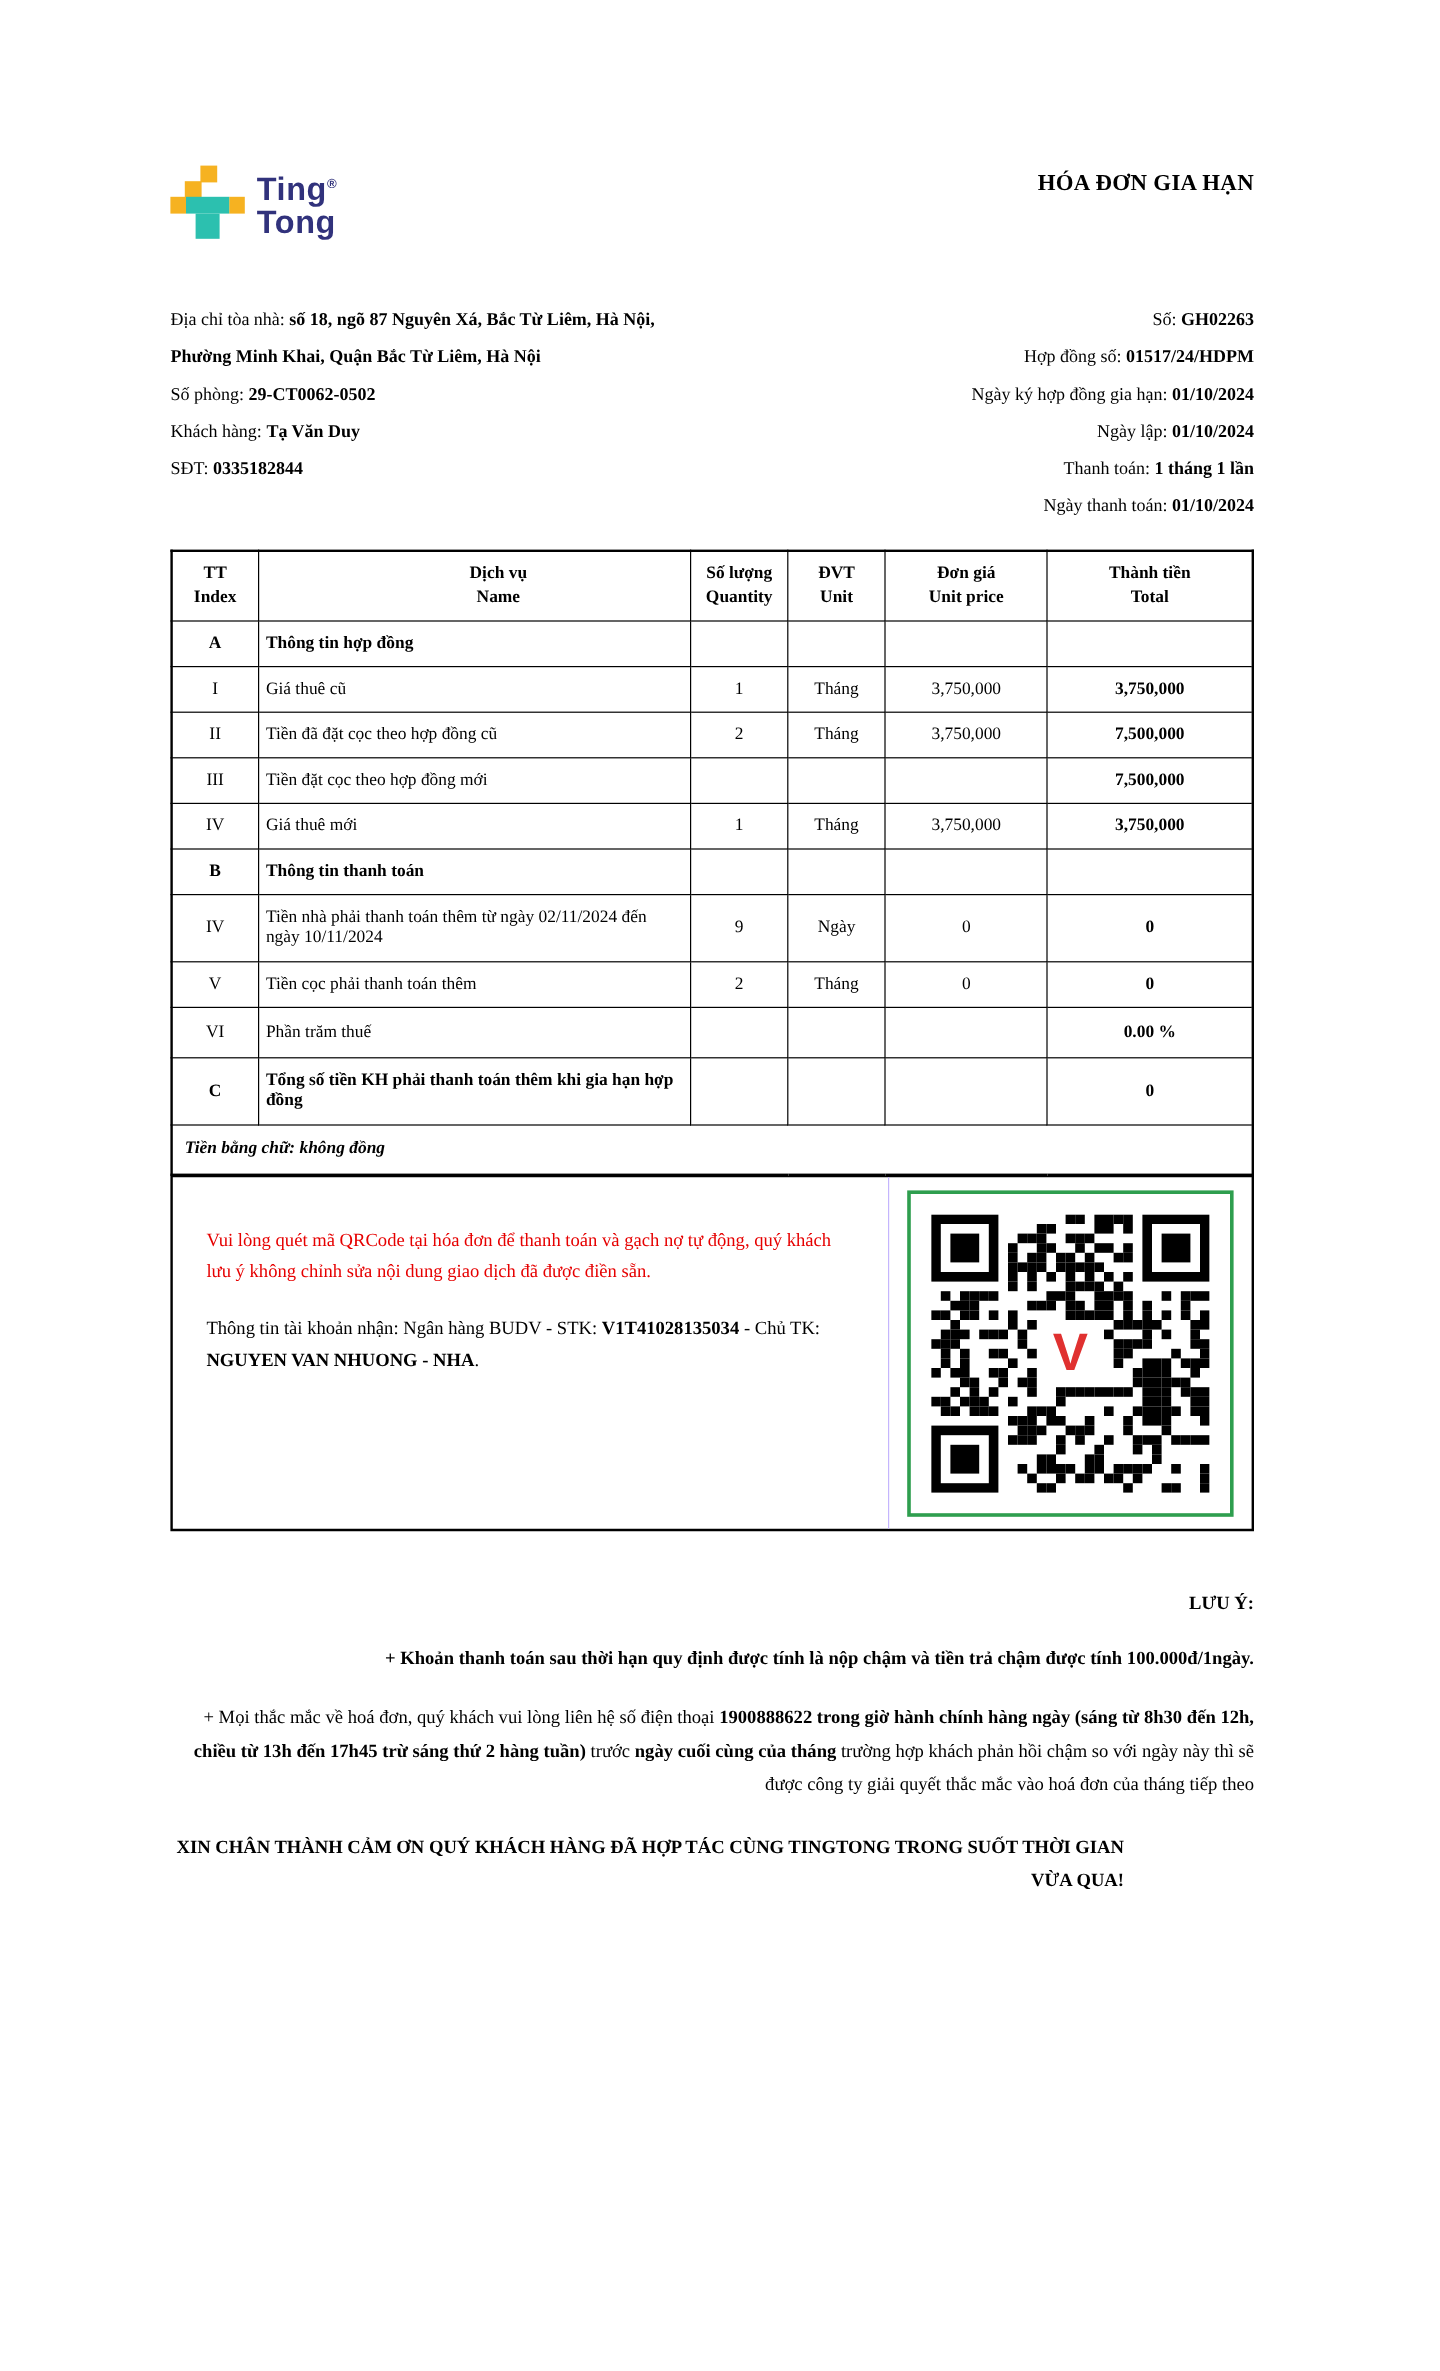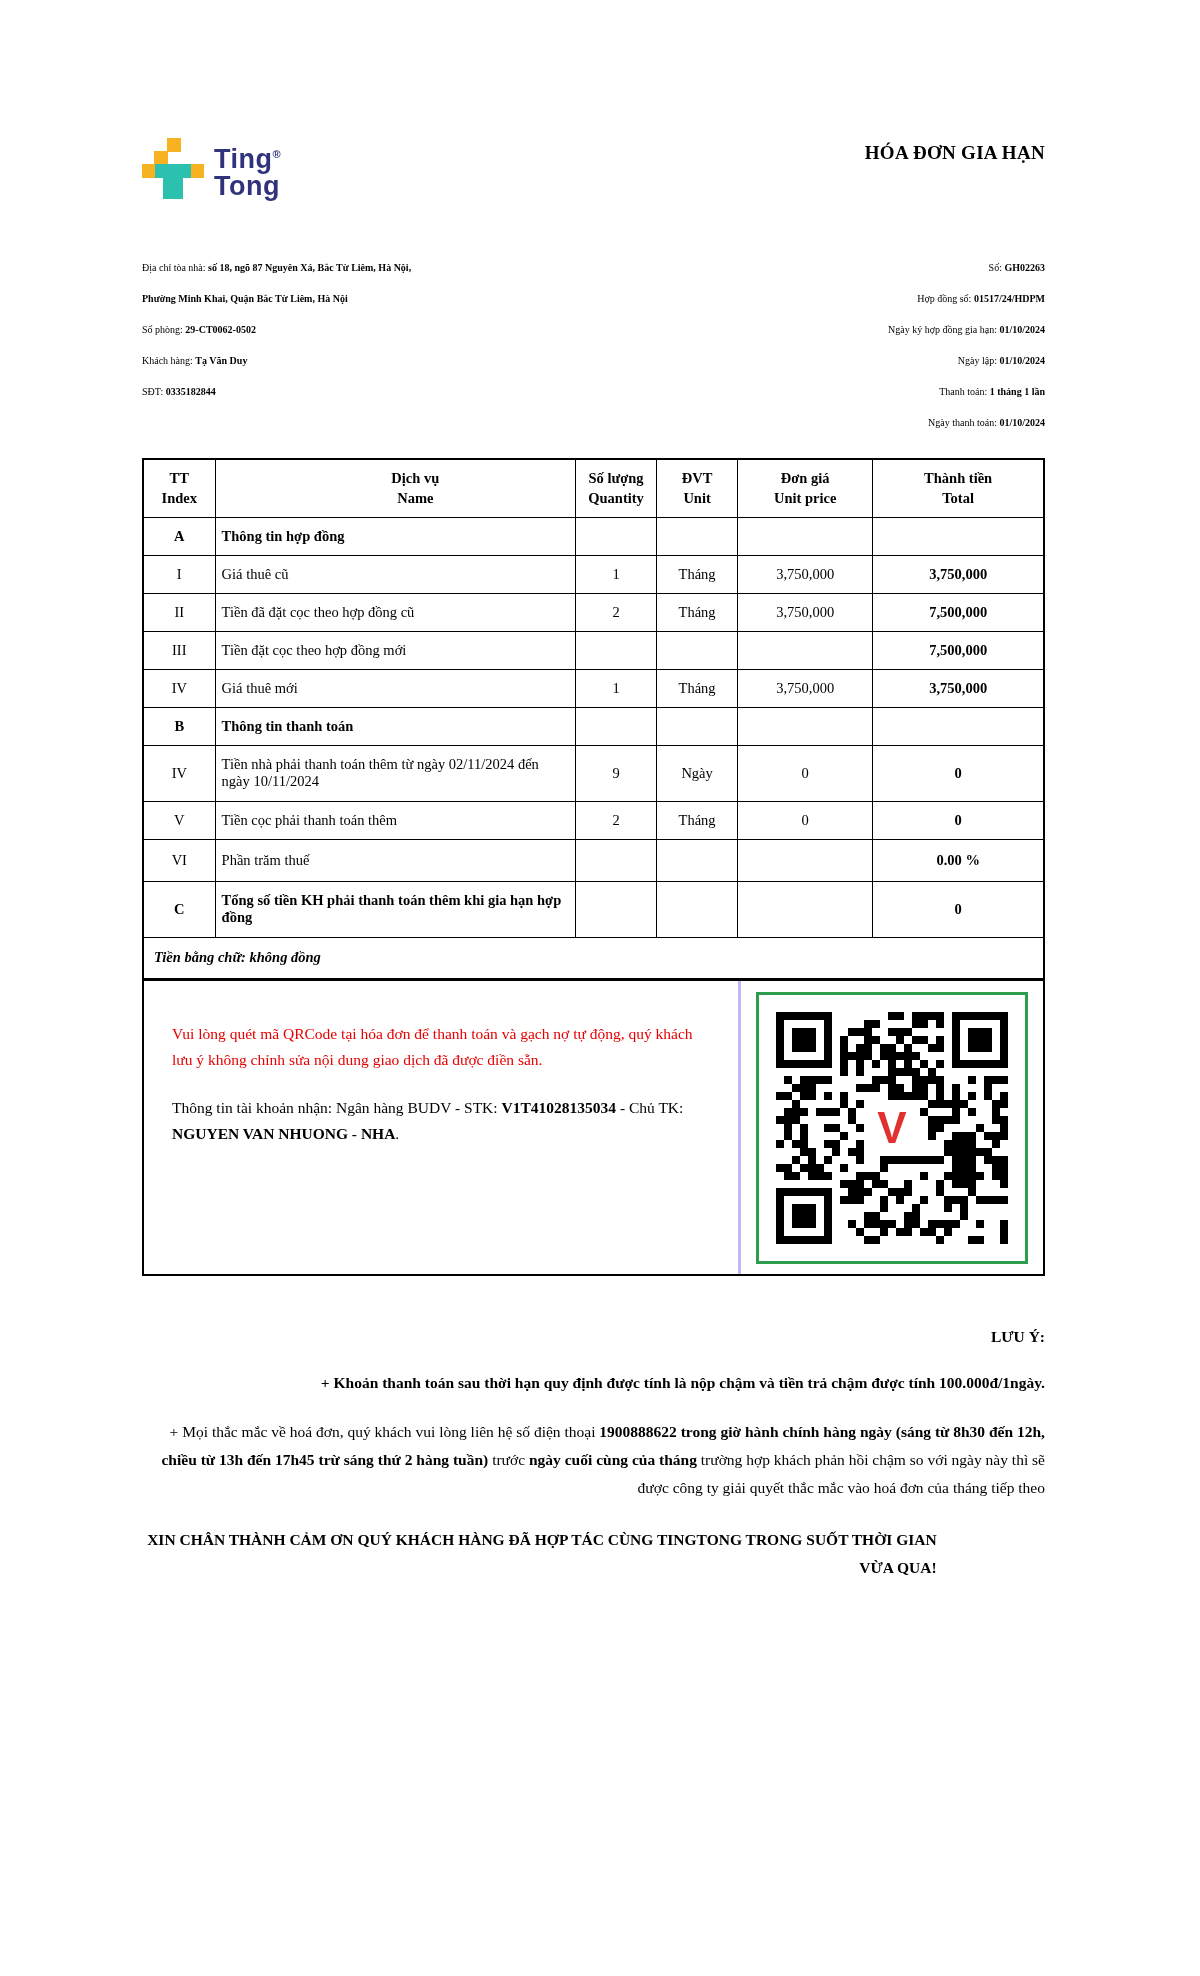--- a/index.html
+++ b/index.html
@@ -15,21 +15,21 @@
   .brand { display:flex; align-items:flex-start; gap:10px; }
   .logo-icon { position:relative; width:62px; height:62px; }
   .px { position:absolute; }
   .wordmark { font-family:"Liberation Sans","DejaVu Sans",sans-serif; font-weight:bold;
               color:#31327c; font-size:27px; line-height:27px; letter-spacing:0.5px; margin-top:3px; }
   .reg { font-size:11px; vertical-align:super; }
   .doc-title { font-size:19px; font-weight:bold; margin-top:4px; letter-spacing:0.3px; }
 
   
   .info { display:flex; justify-content:space-between; margin-top:52px; }
-  .info-col { font-size:10px; }
+  .info-col { font-size:15px; }
   .info-col .ln { line-height:31px; white-space:nowrap; }
   .info-right { text-align:right; }
   .b { font-weight:bold; }
 
   
   table.main { border-collapse:collapse; width:903px; margin-top:20px; border:2px solid #000; }
   table.main td { border:1px solid #000; font-size:14.5px; vertical-align:middle; padding:4px 6px; }
   td.c-tt   { width:8%;  text-align:center; }
   td.c-name { width:40%; text-align:left; padding-left:10px; }
   td.c-qty  { width:9%;  text-align:center; }
@@ -38,21 +38,21 @@
   td.c-total{ width:19%; text-align:center; font-weight:bold; }
   tr.thead td { font-weight:bold; text-align:center; height:58px; line-height:20px; padding:6px 4px; }
   tr.r { height:38px; }
   tr.r-tall { height:42px; }
   tr.r-2ln { height:56px; }
   tr.section td.c-name, tr.section td.c-tt { font-weight:bold; }
   tr.words td { height:42px; font-weight:bold; font-style:italic; padding-left:10px; }
 
   
   .paybox { display:flex; width:903px; border:2px solid #000; border-top-width:1px; min-height:296px; }
-  .paybox .txtcell { width:597px; border-right:3px solid #c4b5fd; padding:40px 26px 20px 28px; font-size:15.5px; }
+  .paybox .txtcell { width:597px; border-right:1px solid #c4b5fd; padding:40px 26px 20px 28px; font-size:15.5px; }
   .red-note { color:#e60000; line-height:26px; margin-bottom:22px; }
   .acct { line-height:26px; }
   .qrcell { flex:1; display:flex; align-items:center; justify-content:center; padding:8px; }
   .qrframe { position:relative; border:3px solid #2e9e4e; background:#fff; padding:17px; }
   .qrframe svg { display:block; }
   .qr-logo { position:absolute; left:50%; top:50%; transform:translate(-50%,-50%);
              width:54px; height:54px; background:#fff; display:flex; align-items:center; justify-content:center; }
   .qr-logo span { font-family:"Liberation Sans","DejaVu Sans",sans-serif; font-weight:900;
                   font-size:44px; color:#e03130; line-height:1; }
 

